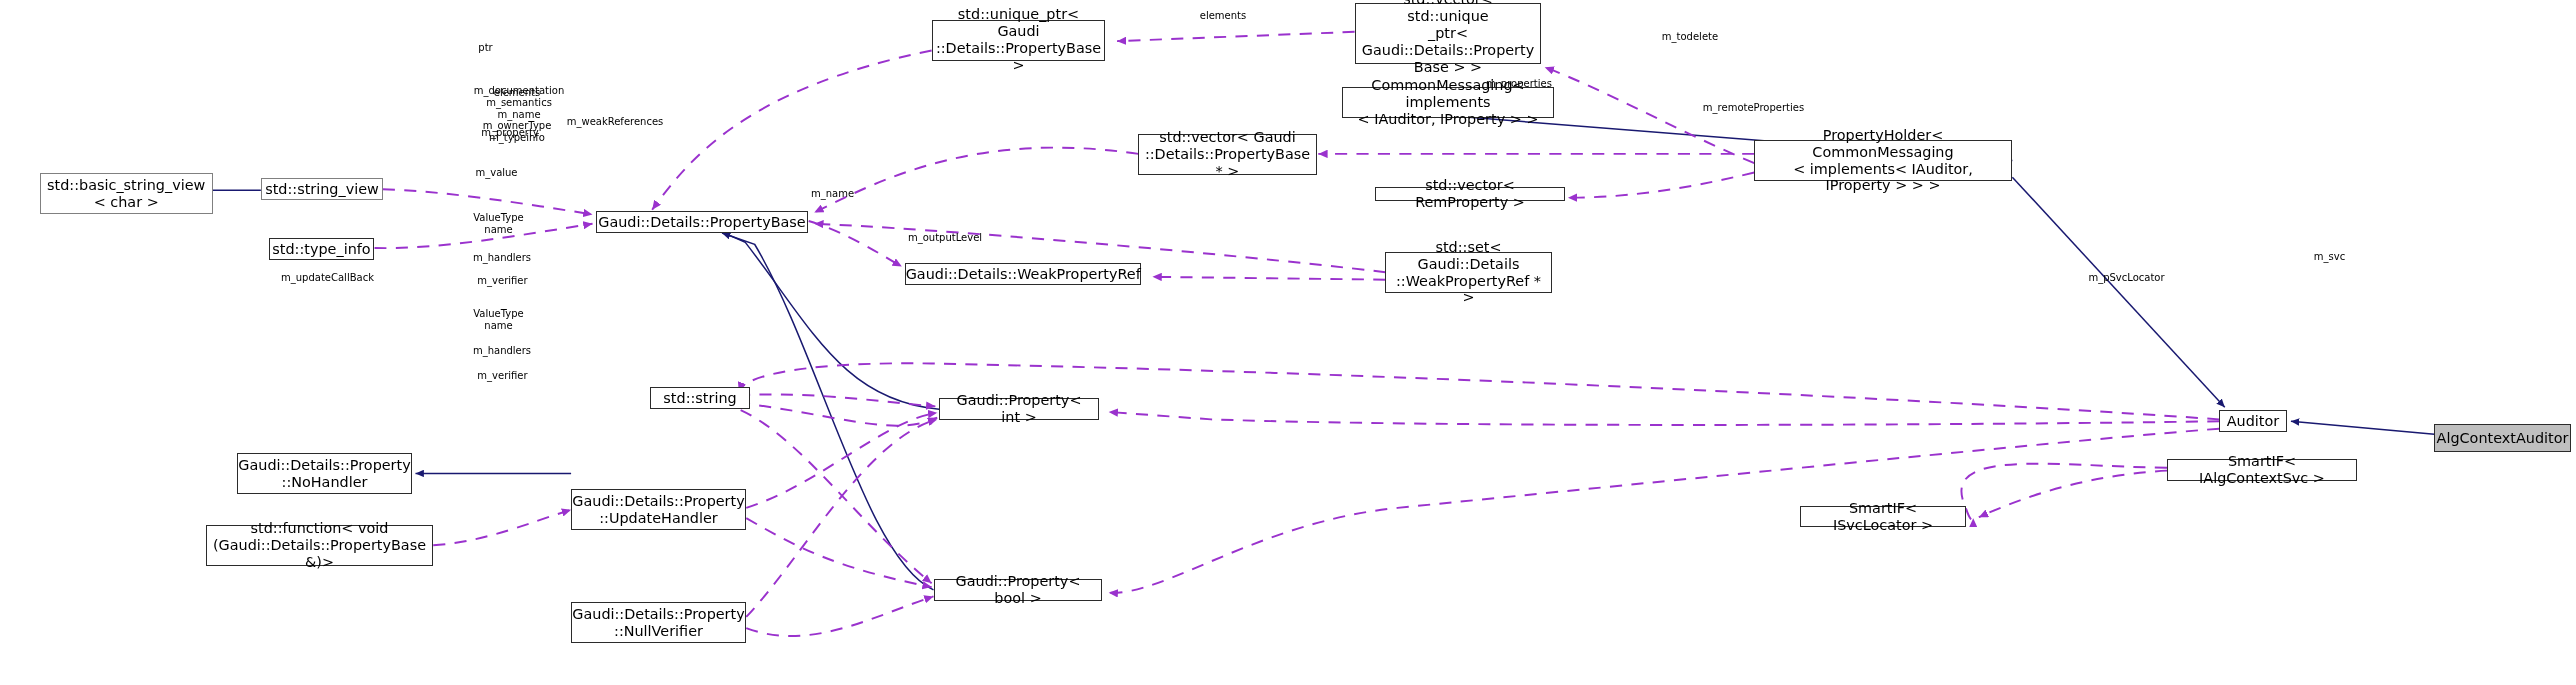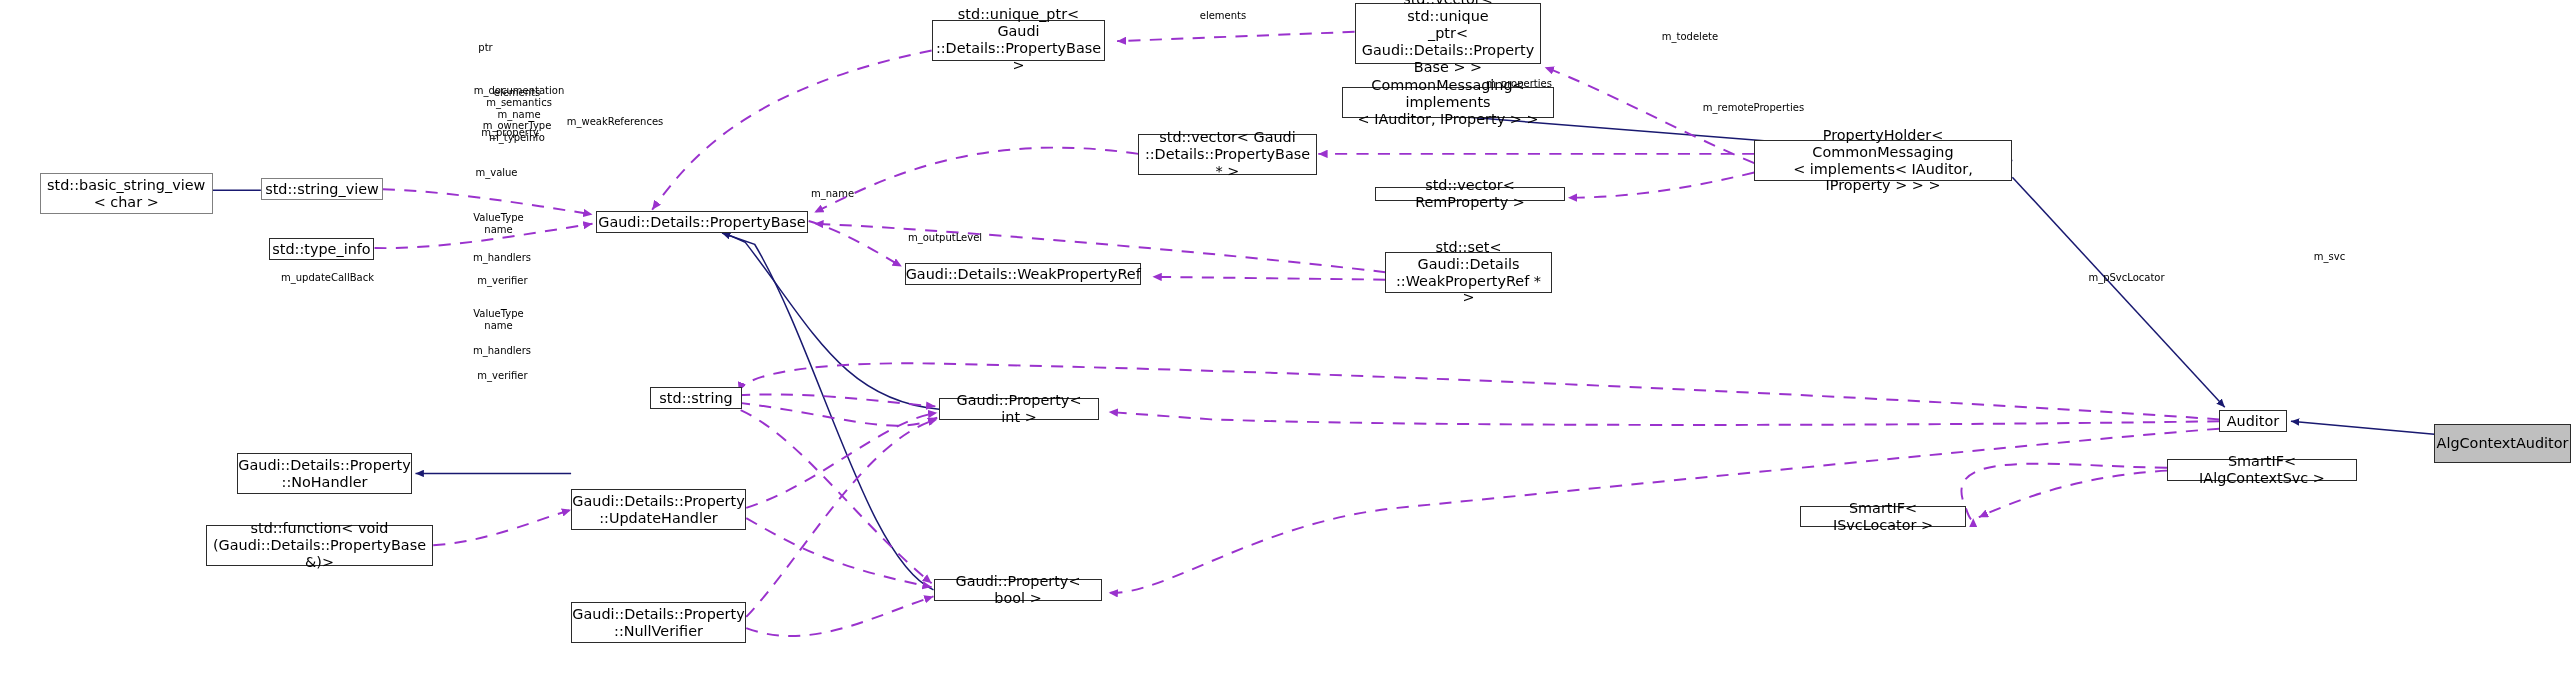--- a/index.html
+++ b/index.html
@@ -128,35 +128,35 @@
       <div class="node strong" style="left: 1342px; top: 87px; width: 212px; height: 31px;">CommonMessaging&lt; implements
 &lt; IAuditor, IProperty &gt; &gt;</div>
       <div class="node strong" style="left: 1138px; top: 134px; width: 179px; height: 41px;">std::vector&lt; Gaudi
 ::Details::PropertyBase * &gt;</div>
       <div class="node strong" style="left: 1754px; top: 140px; width: 258px; height: 41px;">PropertyHolder&lt; CommonMessaging
 &lt; implements&lt; IAuditor, IProperty &gt; &gt; &gt;</div>
       <div class="node strong" style="left: 1375px; top: 187px; width: 190px; height: 14px;">std::vector&lt; RemProperty &gt;</div>
       <div class="node strong" style="left: 905px; top: 263px; width: 236px; height: 22.4px; padding-left: 6px;">Gaudi::Details::WeakPropertyRef</div>
       <div class="node strong" style="left: 1385px; top: 252px; width: 167px; height: 41px;">std::set&lt; Gaudi::Details
 ::WeakPropertyRef * &gt;</div>
-      <div class="node strong" style="left: 650px; top: 387px; width: 92px; height: 22.4px;">std::string</div>
+      <div class="node strong" style="left: 650px; top: 387px; width: 100px; height: 22.4px;">std::string</div>
       <div class="node strong" style="left: 939px; top: 398px; width: 160px; height: 22.4px;">Gaudi::Property&lt; int &gt;</div>
       <div class="node strong" style="left: 934px; top: 579px; width: 168px; height: 22.4px;">Gaudi::Property&lt; bool &gt;</div>
       <div class="node strong" style="left: 237px; top: 453px; width: 175px; height: 41px;">Gaudi::Details::Property
 ::NoHandler</div>
       <div class="node strong" style="left: 206px; top: 525px; width: 227px; height: 41px;">std::function&lt; void
 (Gaudi::Details::PropertyBase &amp;)&gt;</div>
       <div class="node strong" style="left: 571px; top: 489px; width: 175px; height: 41px;">Gaudi::Details::Property
 ::UpdateHandler</div>
       <div class="node strong" style="left: 571px; top: 602px; width: 175px; height: 41px;">Gaudi::Details::Property
 ::NullVerifier</div>
       <div class="node strong" style="left: 2219px; top: 410px; width: 68px; height: 22.4px;">Auditor</div>
       <div class="node strong" style="left: 2167px; top: 459px; width: 190px; height: 22.4px;">SmartIF&lt; IAlgContextSvc &gt;</div>
       <div class="node strong" style="left: 1800px; top: 506px; width: 166px; height: 21px;">SmartIF&lt; ISvcLocator &gt;</div>
-      <div class="node highlight" style="left: 2434px; top: 424px; width: 137px; height: 39px;">AlgContextAuditor</div>
+      <div class="node highlight" style="left: 2434px; top: 424px; width: 137px; height: 28px;">AlgContextAuditor</div>
     </div>
   <div id="labels-layer">
       <div class="edge-label" style="left: 467px; top: 42px; width: 37px;">ptr</div>
       <div class="edge-label" style="left: 1181px; top: 10.2px; width: 84px;">elements</div>
       <div class="edge-label" style="left: 1639px; top: 31px; width: 102px;">m_todelete</div>
       <div class="edge-label" style="left: 475px; top: 87px; width: 84px;">elements</div>
       <div class="edge-label" style="left: 1463px; top: 78px; width: 112px;">m_properties</div>
       <div class="edge-label" style="left: 1672px; top: 102px; width: 163px;">m_remoteProperties</div>
       <div class="edge-label" style="left: 442px; top: 85px; width: 154px;">m_documentation
 m_semantics

